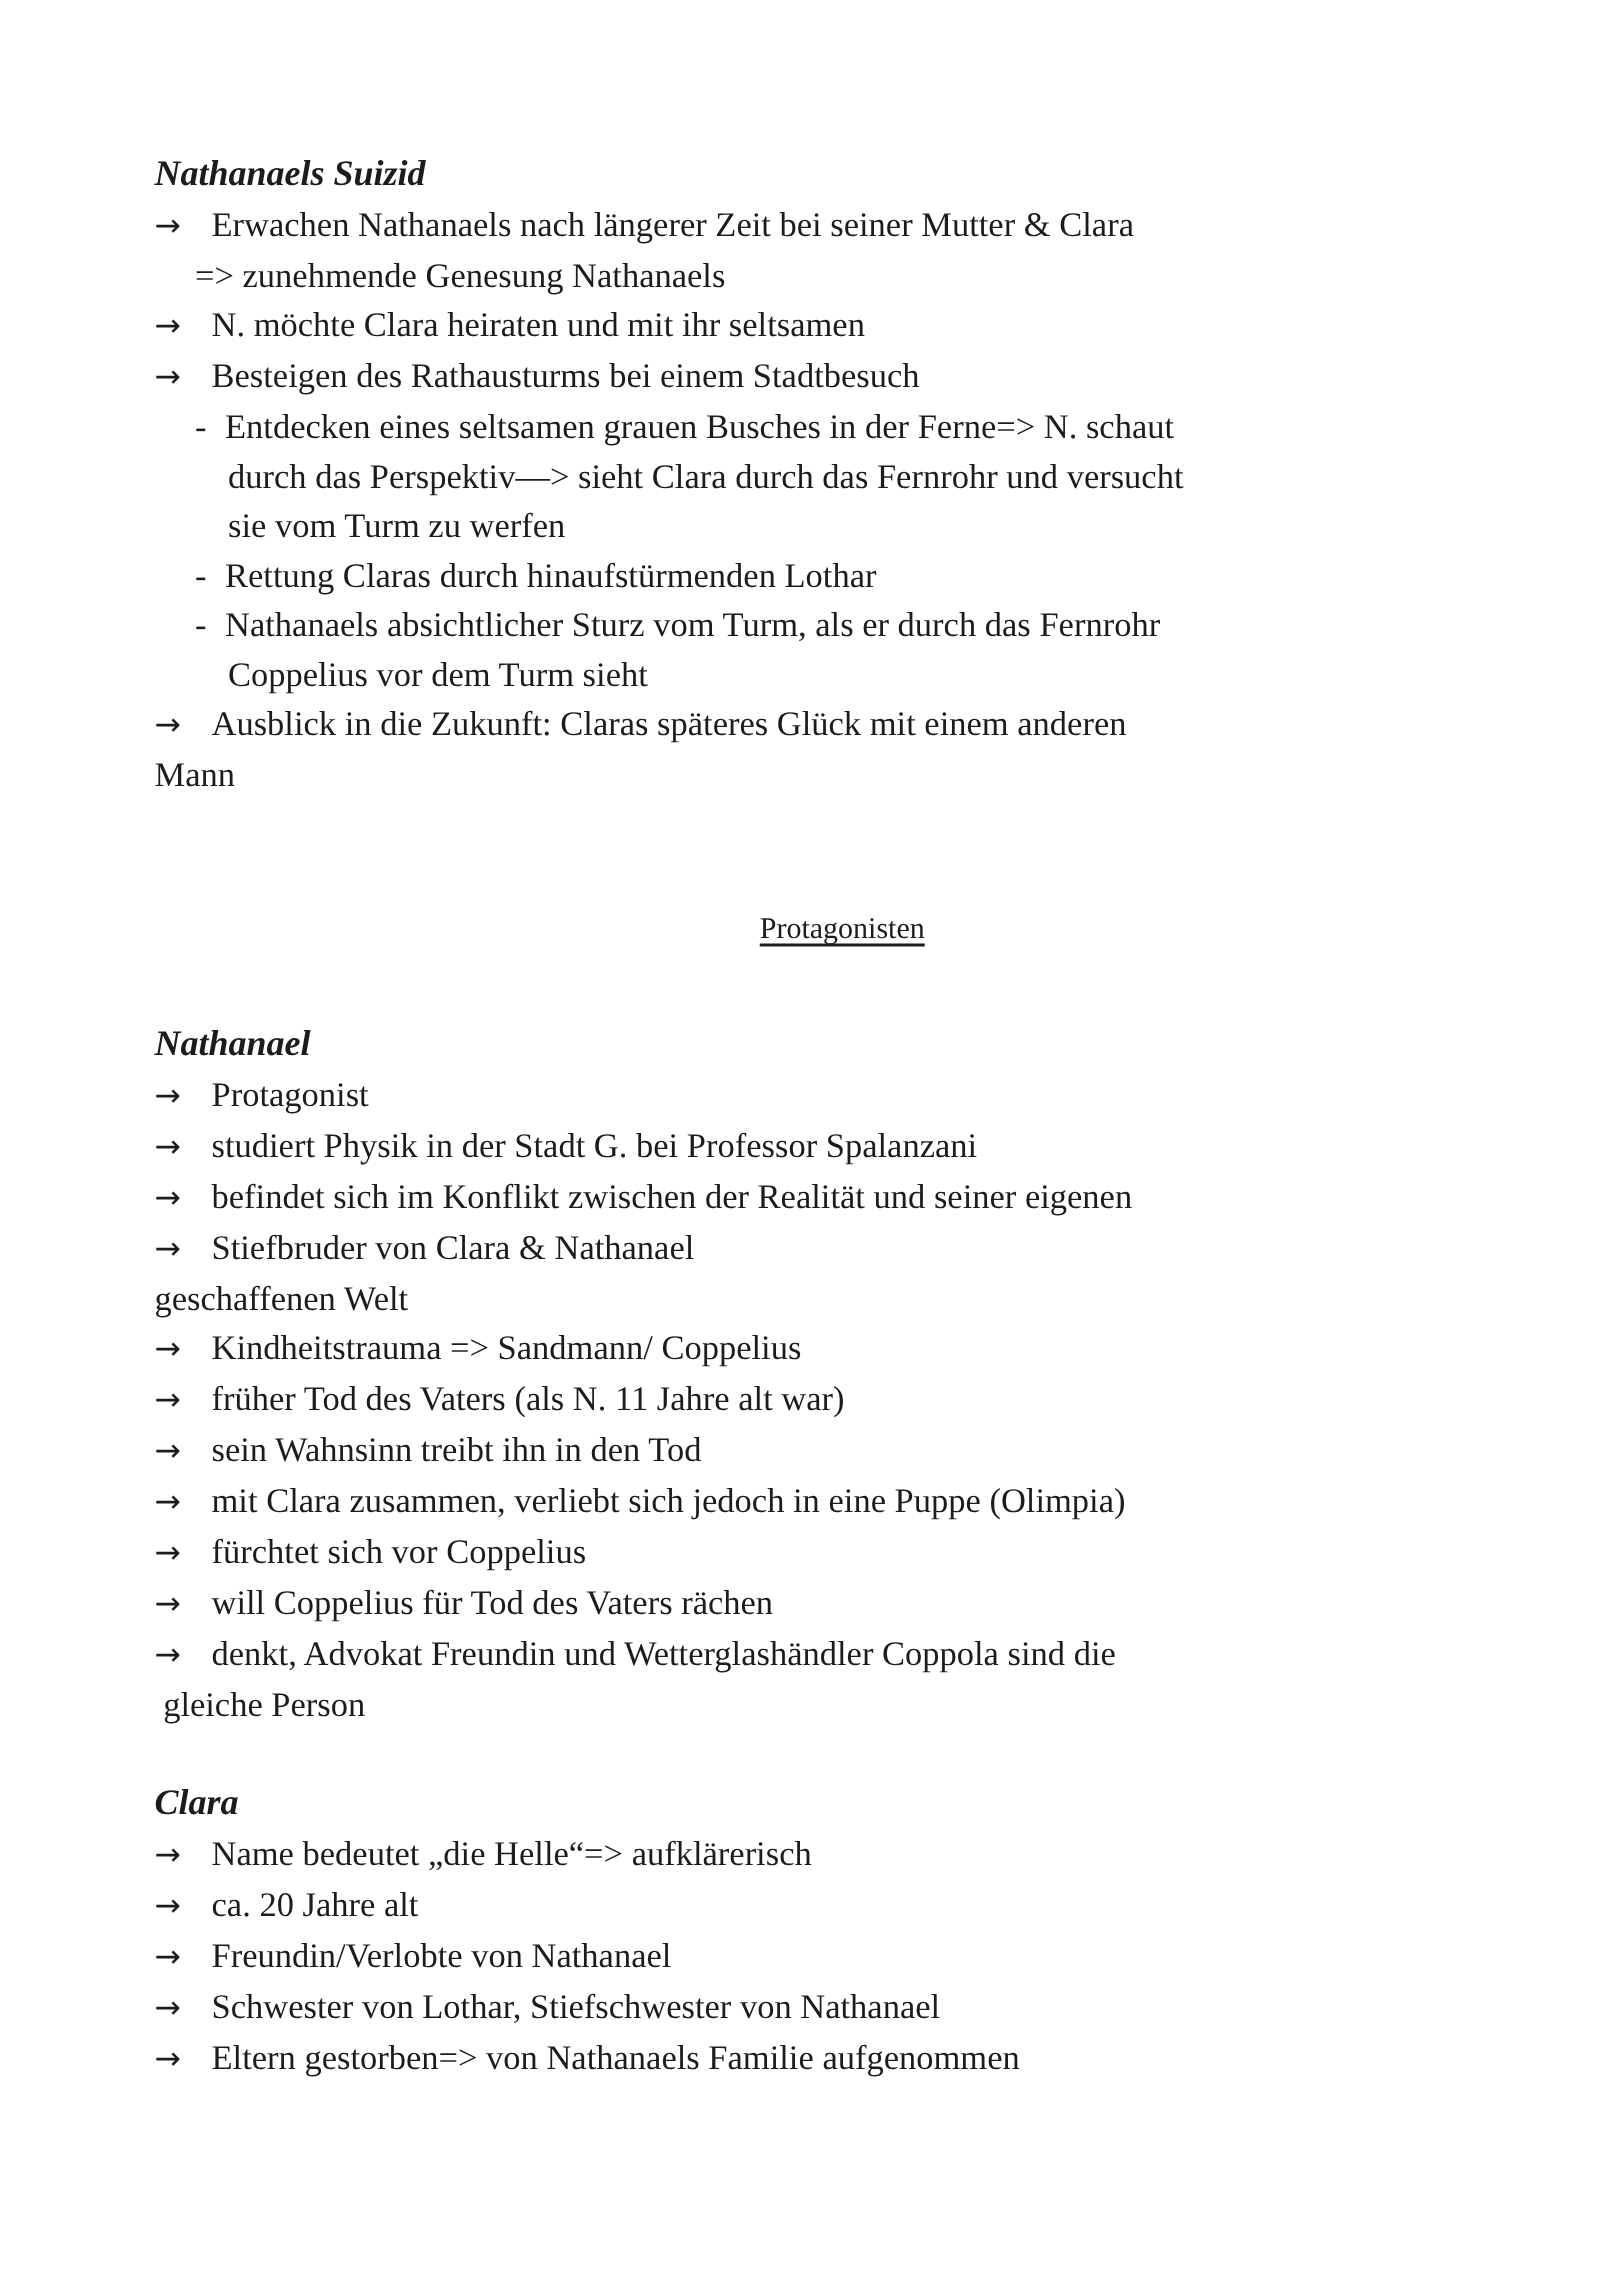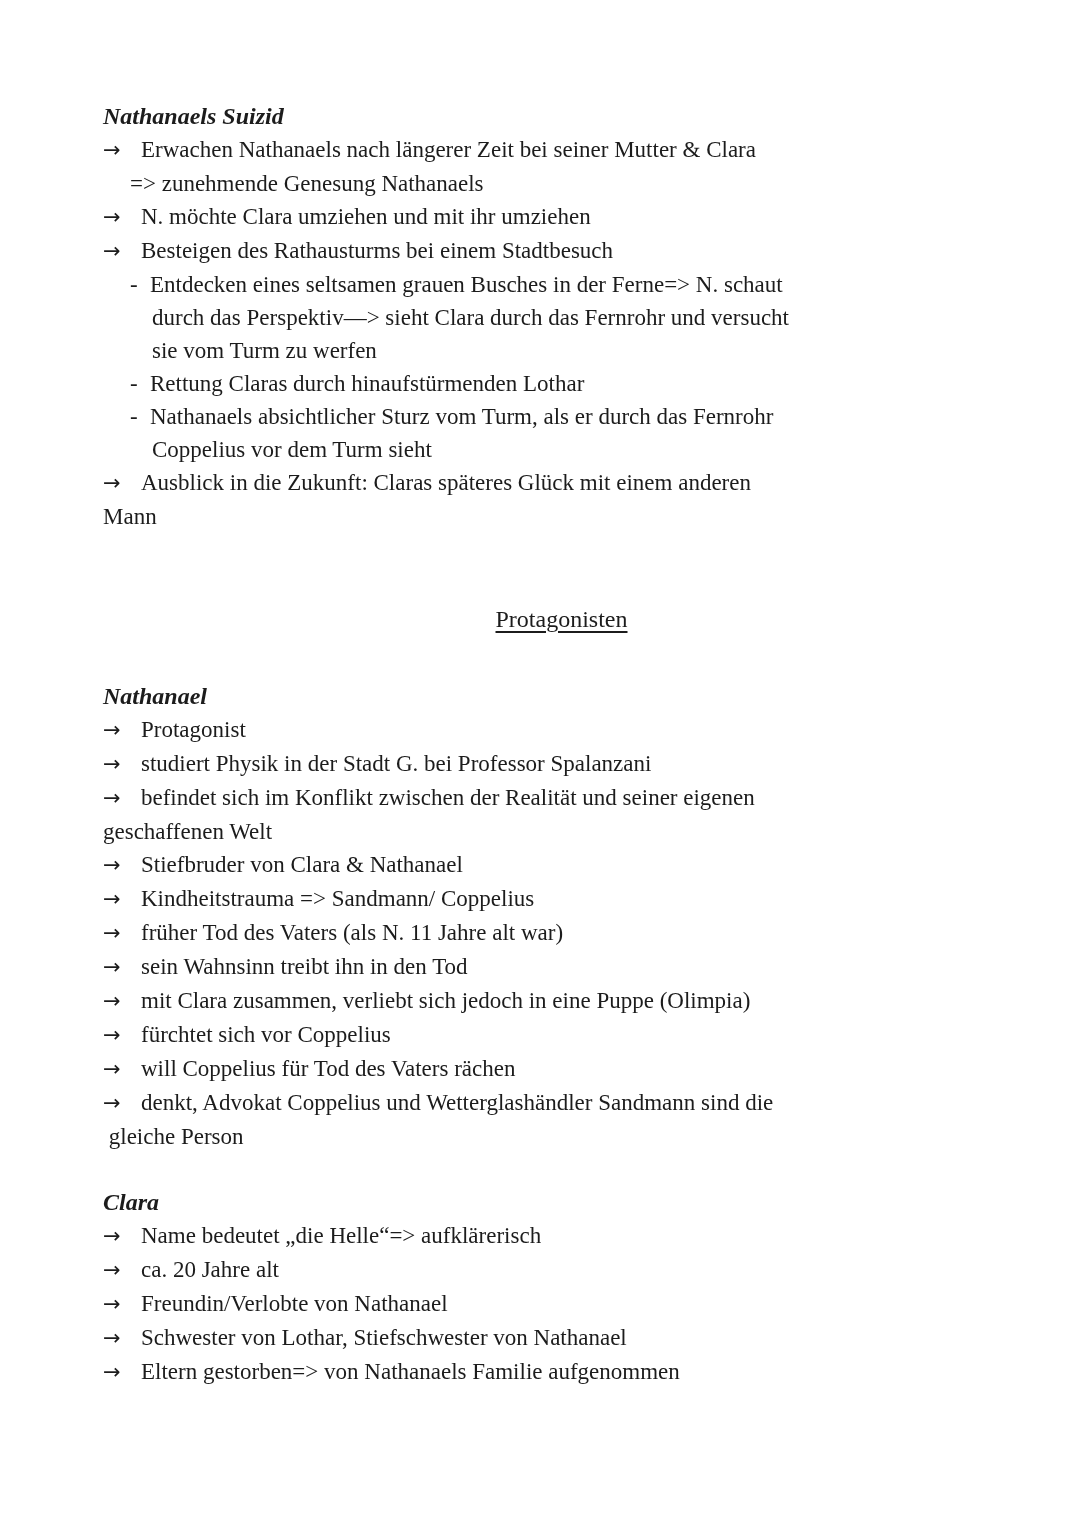--- a/index.html
+++ b/index.html
@@ -34,21 +34,21 @@
     font-style: italic;
     font-size: 24px;
     line-height: 33px;
     margin-top: 33px;
   }
   .section-heading:first-child {
     margin-top: 0;
   }
   .center-heading {
     text-align: center;
-    font-size: 24px;
+    font-size: 20px;
     line-height: 33px;
     margin-top: 70px;
     margin-bottom: 44px;
   }
   .center-heading .underlined {
     text-decoration: underline;
     text-underline-offset: 4px;
   }
   .line {
     line-height: 33px;
@@ -72,44 +72,44 @@
   }
 </style>
 </head>
 <body>
 
 <div class="page">
   <div class="content">
       <div class="section-heading">Nathanaels Suizid</div>
       <div class="line i0"><span class="marker arrow">→</span><span class="line-text">Erwachen Nathanaels nach längerer Zeit bei seiner Mutter &amp; Clara</span></div>
       <div class="line i1"><span class="line-text">=&gt; zunehmende Genesung Nathanaels</span></div>
-      <div class="line i0"><span class="marker arrow">→</span><span class="line-text">N. möchte Clara umziehen und mit ihr umziehen</span></div>
+      <div class="line i0"><span class="marker arrow">→</span><span class="line-text">N. möchte Clara heiraten und mit ihr seltsamen</span></div>
       <div class="line i0"><span class="marker arrow">→</span><span class="line-text">Besteigen des Rathausturms bei einem Stadtbesuch</span></div>
       <div class="line i1"><span class="marker dash">-</span><span class="line-text">Entdecken eines seltsamen grauen Busches in der Ferne=&gt; N. schaut</span></div>
       <div class="line i2"><span class="line-text">durch das Perspektiv—&gt; sieht Clara durch das Fernrohr und versucht</span></div>
       <div class="line i2"><span class="line-text">sie vom Turm zu werfen</span></div>
       <div class="line i1"><span class="marker dash">-</span><span class="line-text">Rettung Claras durch hinaufstürmenden Lothar</span></div>
       <div class="line i1"><span class="marker dash">-</span><span class="line-text">Nathanaels absichtlicher Sturz vom Turm, als er durch das Fernrohr</span></div>
       <div class="line i2"><span class="line-text">Coppelius vor dem Turm sieht</span></div>
       <div class="line i0"><span class="marker arrow">→</span><span class="line-text">Ausblick in die Zukunft: Claras späteres Glück mit einem anderen</span></div>
       <div class="line i0"><span class="line-text">Mann</span></div>
       <div class="center-heading"><span class="underlined">Protagonisten</span></div>
       <div class="section-heading">Nathanael</div>
       <div class="line i0"><span class="marker arrow">→</span><span class="line-text">Protagonist</span></div>
       <div class="line i0"><span class="marker arrow">→</span><span class="line-text">studiert Physik in der Stadt G. bei Professor Spalanzani</span></div>
       <div class="line i0"><span class="marker arrow">→</span><span class="line-text">befindet sich im Konflikt zwischen der Realität und seiner eigenen</span></div>
+      <div class="line i0"><span class="marker arrow">→</span><span class="line-text">Stiefbruder von Clara &amp; Nathanael</span></div>
       <div class="line i0"><span class="line-text">geschaffenen Welt</span></div>
-      <div class="line i0"><span class="marker arrow">→</span><span class="line-text">Stiefbruder von Clara &amp; Nathanael</span></div>
       <div class="line i0"><span class="marker arrow">→</span><span class="line-text">Kindheitstrauma =&gt; Sandmann/ Coppelius</span></div>
       <div class="line i0"><span class="marker arrow">→</span><span class="line-text">früher Tod des Vaters (als N. 11 Jahre alt war)</span></div>
       <div class="line i0"><span class="marker arrow">→</span><span class="line-text">sein Wahnsinn treibt ihn in den Tod</span></div>
       <div class="line i0"><span class="marker arrow">→</span><span class="line-text">mit Clara zusammen, verliebt sich jedoch in eine Puppe (Olimpia)</span></div>
       <div class="line i0"><span class="marker arrow">→</span><span class="line-text">fürchtet sich vor Coppelius</span></div>
       <div class="line i0"><span class="marker arrow">→</span><span class="line-text">will Coppelius für Tod des Vaters rächen</span></div>
-      <div class="line i0"><span class="marker arrow">→</span><span class="line-text">denkt, Advokat Coppelius und Wetterglashändler Sandmann sind die</span></div>
+      <div class="line i0"><span class="marker arrow">→</span><span class="line-text">denkt, Advokat Freundin und Wetterglashändler Coppola sind die</span></div>
       <div class="line i0"><span class="line-text"> gleiche Person</span></div>
       <div class="section-heading">Clara</div>
       <div class="line i0"><span class="marker arrow">→</span><span class="line-text">Name bedeutet „die Helle“=&gt; aufklärerisch</span></div>
       <div class="line i0"><span class="marker arrow">→</span><span class="line-text">ca. 20 Jahre alt</span></div>
       <div class="line i0"><span class="marker arrow">→</span><span class="line-text">Freundin/Verlobte von Nathanael</span></div>
       <div class="line i0"><span class="marker arrow">→</span><span class="line-text">Schwester von Lothar, Stiefschwester von Nathanael</span></div>
       <div class="line i0"><span class="marker arrow">→</span><span class="line-text">Eltern gestorben=&gt; von Nathanaels Familie aufgenommen</span></div>
     </div>
 </div>
 

